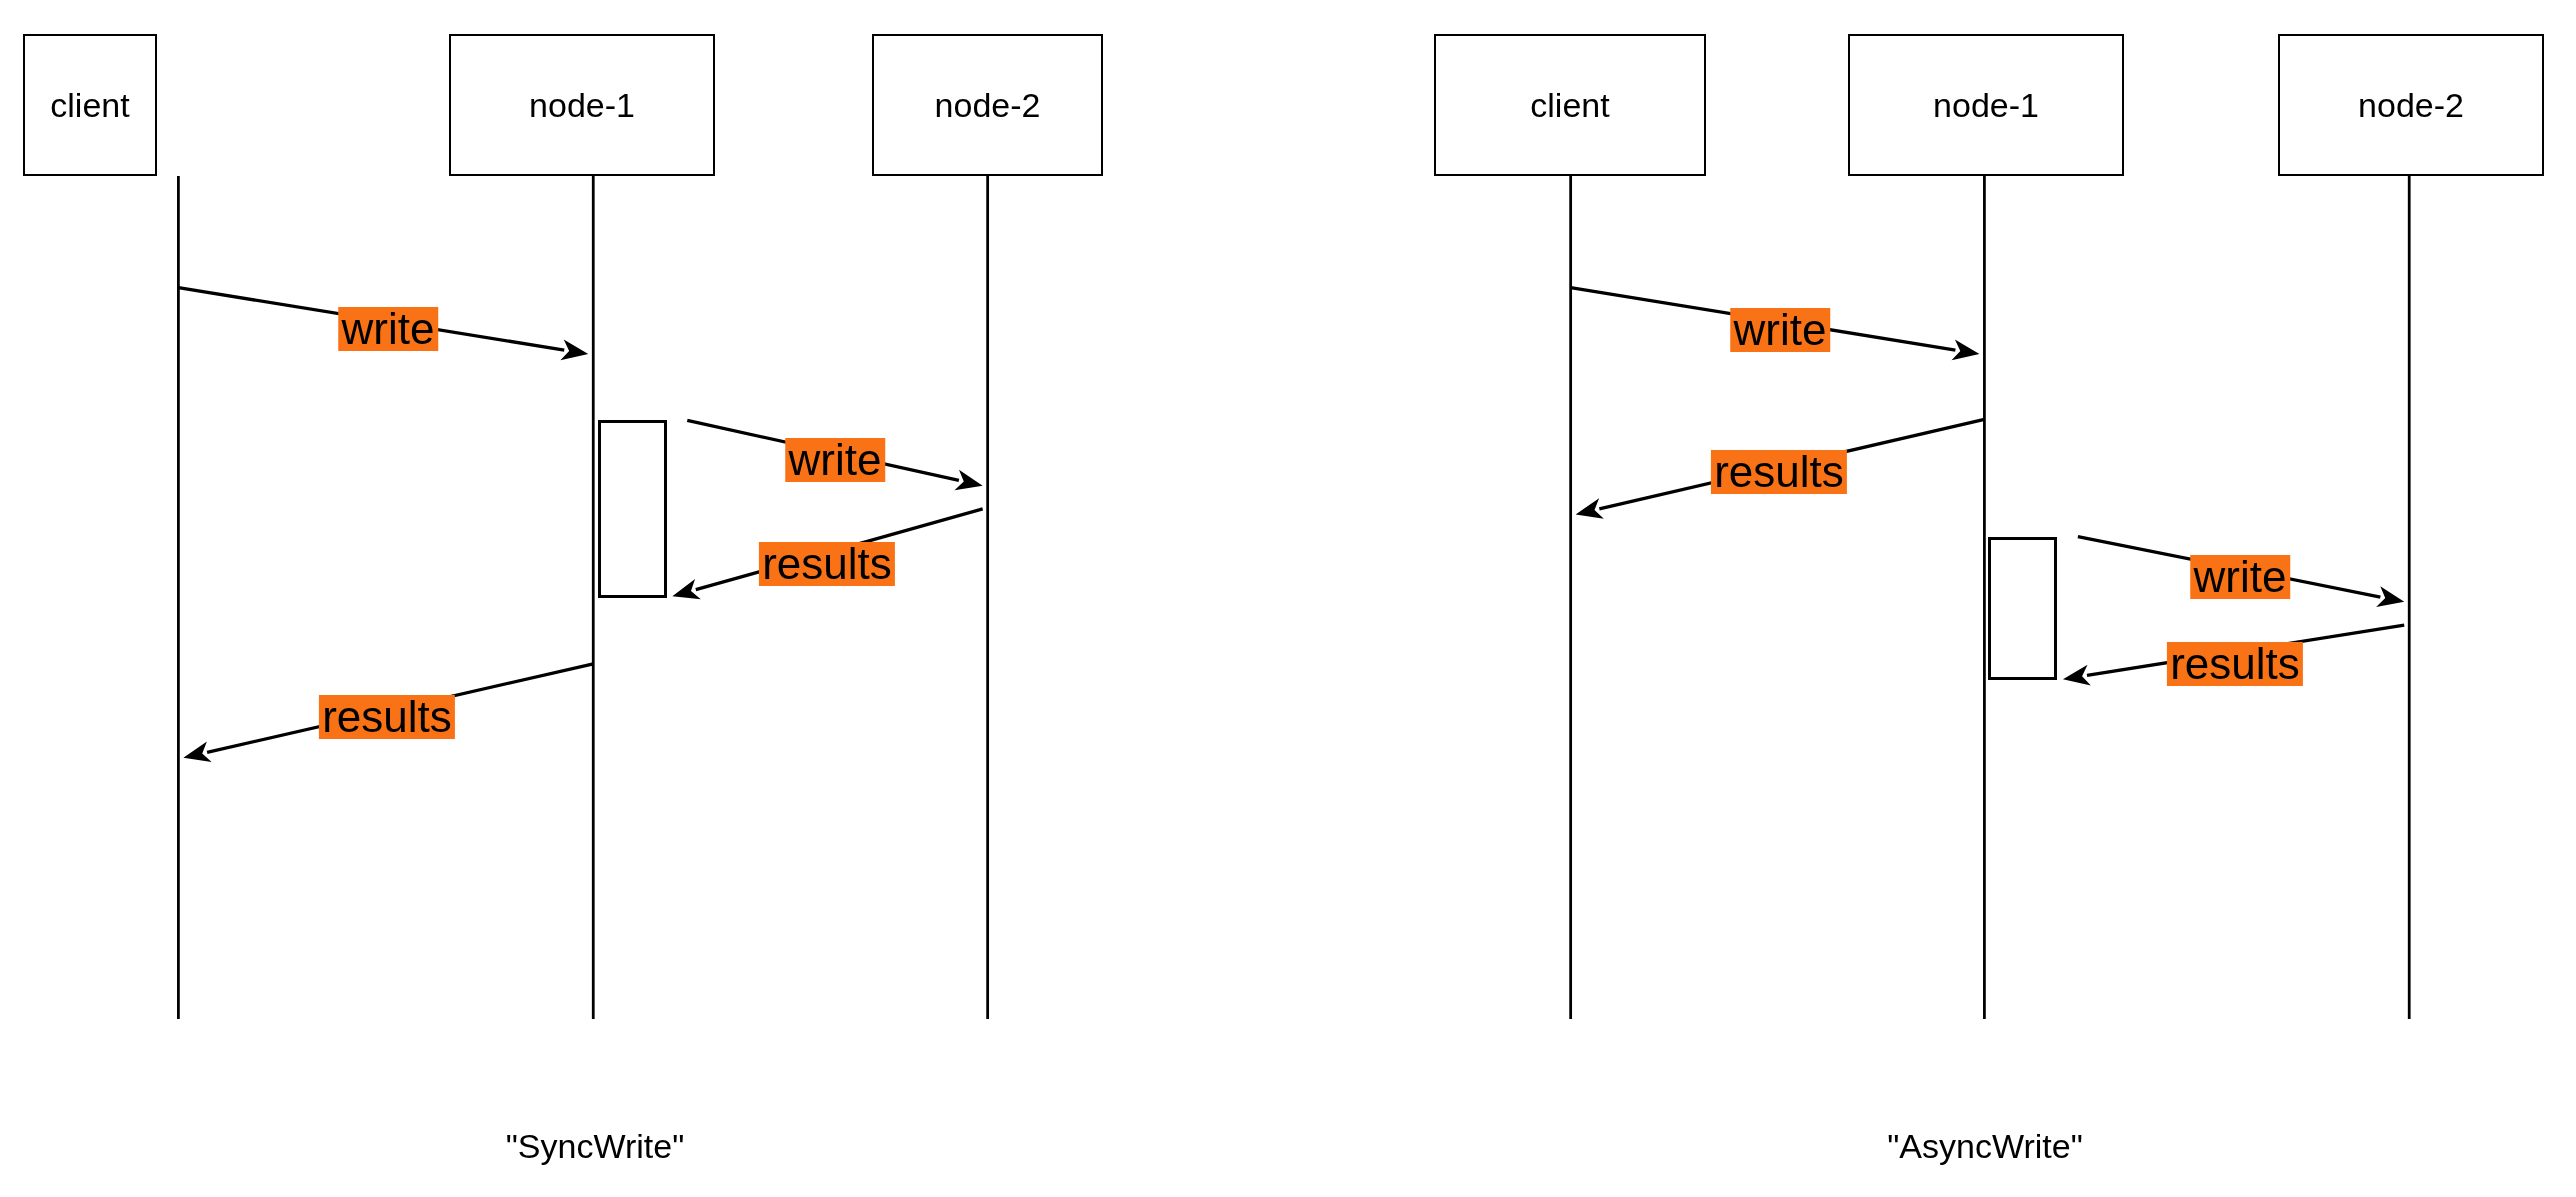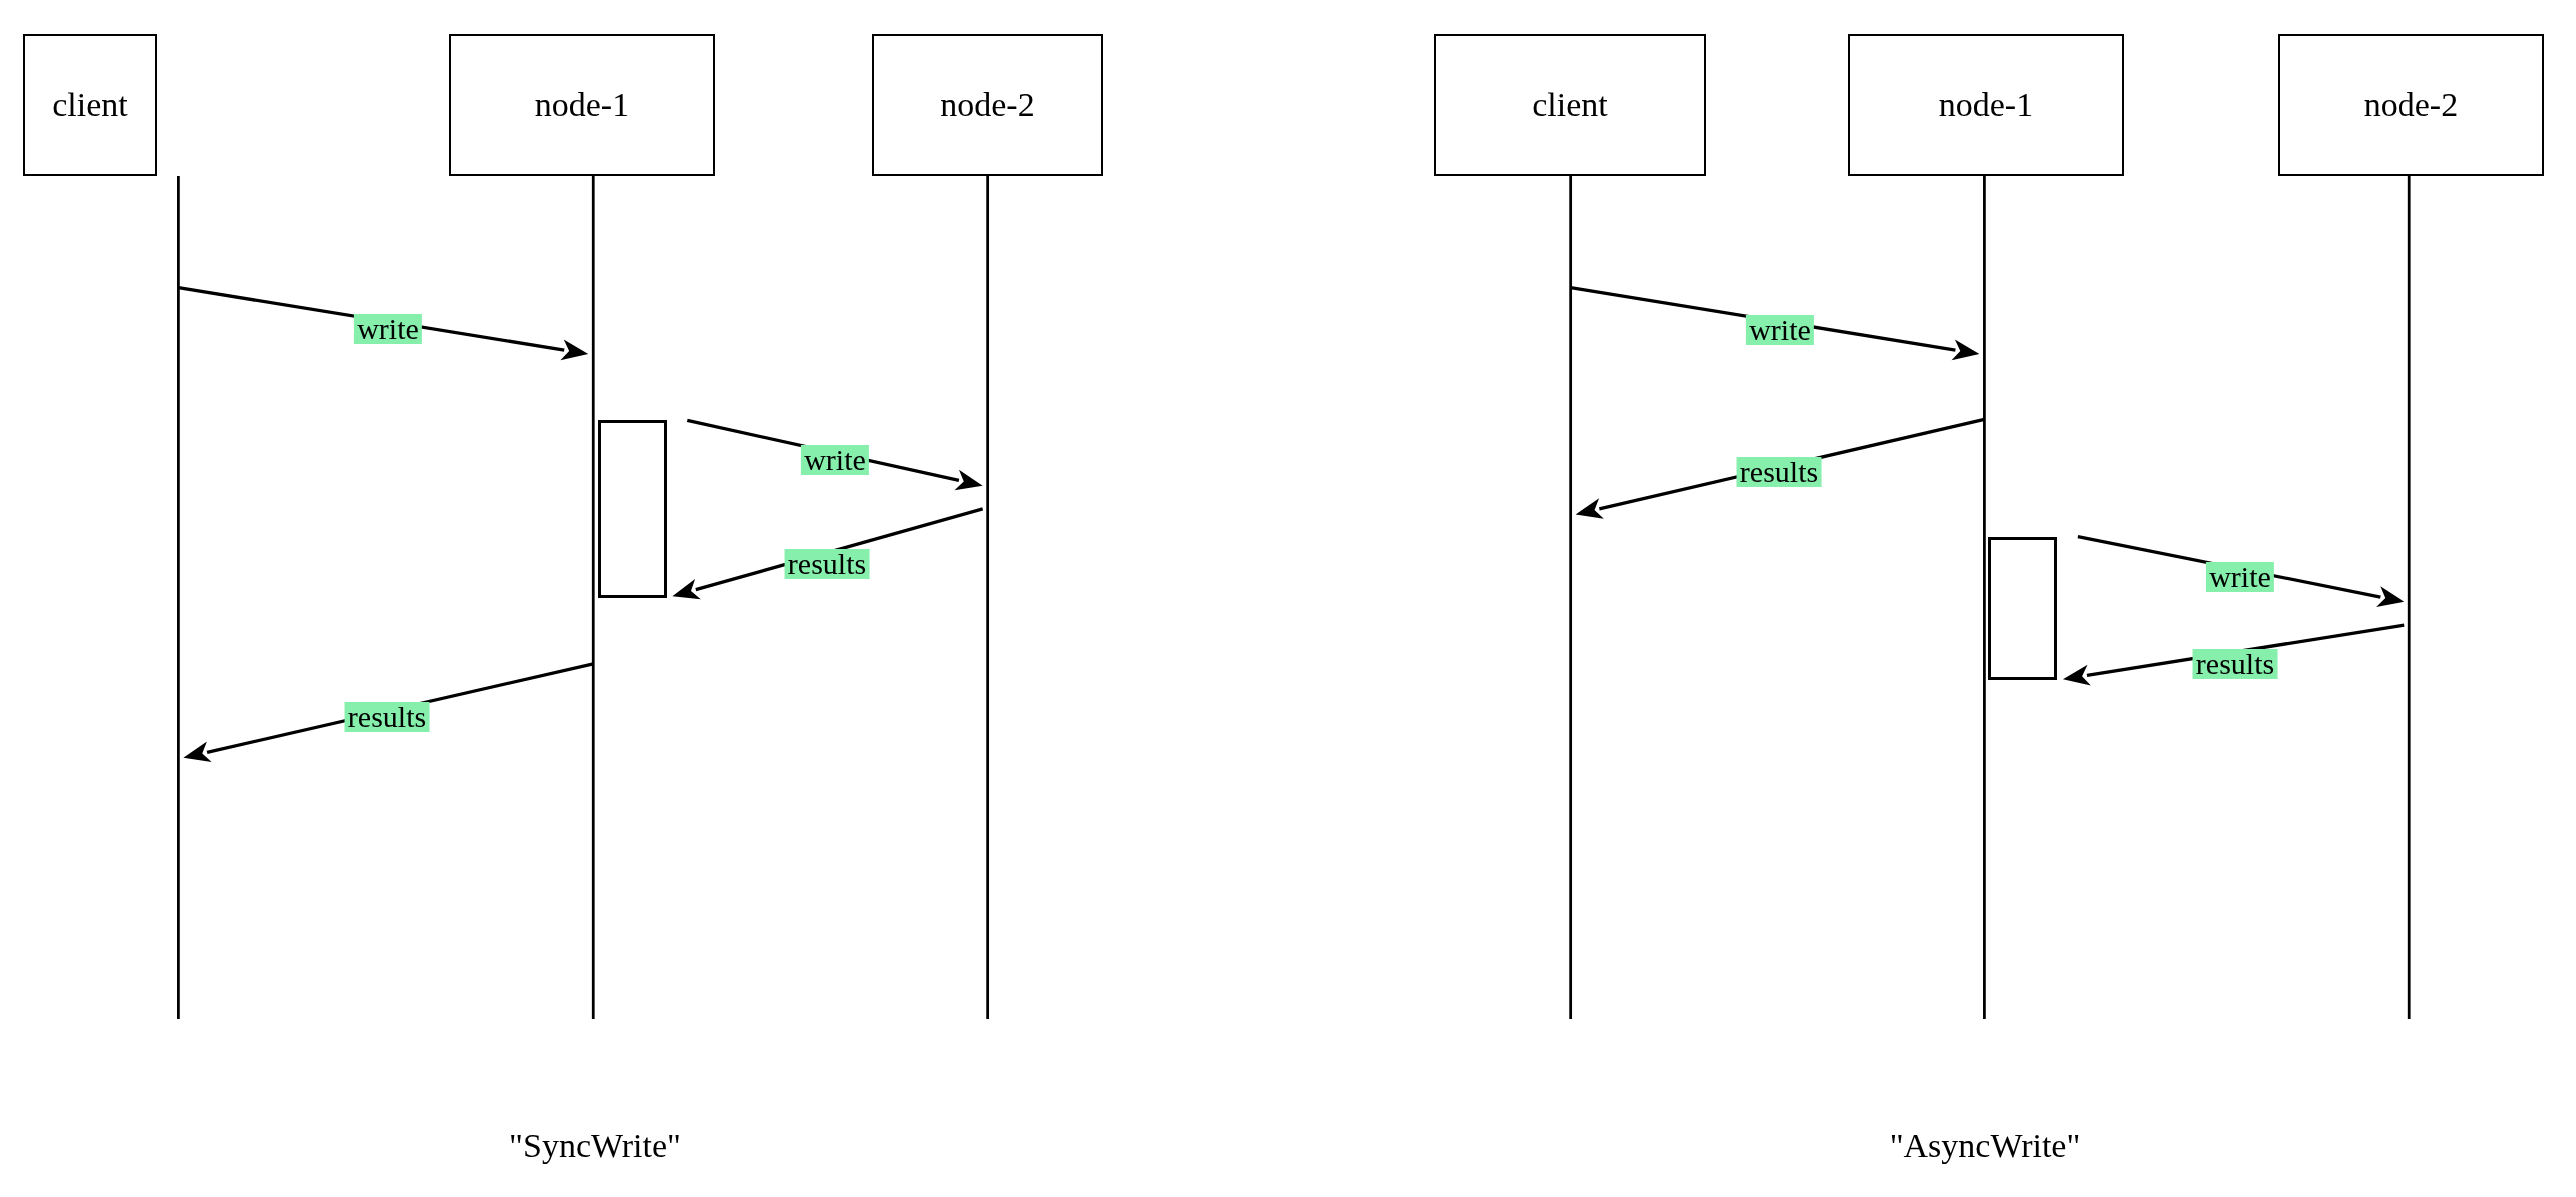--- a/index.html
+++ b/index.html
@@ -12,44 +12,43 @@
     height: 1197px;
     font-family: "Liberation Sans", sans-serif;
     color: #000000;
     overflow: hidden;
   }
   #canvas {
     position: relative;
     width: 2576px;
     height: 1197px;
     background: #ffffff;
-    font-family: Liberation Serif, serif;
   }
   .lifeline-box {
     position: absolute;
     box-sizing: border-box;
     border: 2.2px solid #000000;
     background: #ffffff;
     display: flex;
     align-items: center;
     justify-content: center;
   }
   .lifeline-box-label {
     font-size: 34px;
     line-height: 1;
     color: #000000;
     white-space: nowrap;
   }
   .msg-label {
     position: absolute;
-    font-size: 30px;
+    font-size: 44px;
     line-height: 1;
     color: #000000;
     white-space: nowrap;
-    background: #86efac;
+    background: #f97316;
     padding: 0 3.3px;
     transform: translate(-50%, -50%);
   }
   .caption {
     position: absolute;
     font-size: 34px;
     line-height: 1;
     color: #000000;
     white-space: nowrap;
     transform: translateX(-50%);

